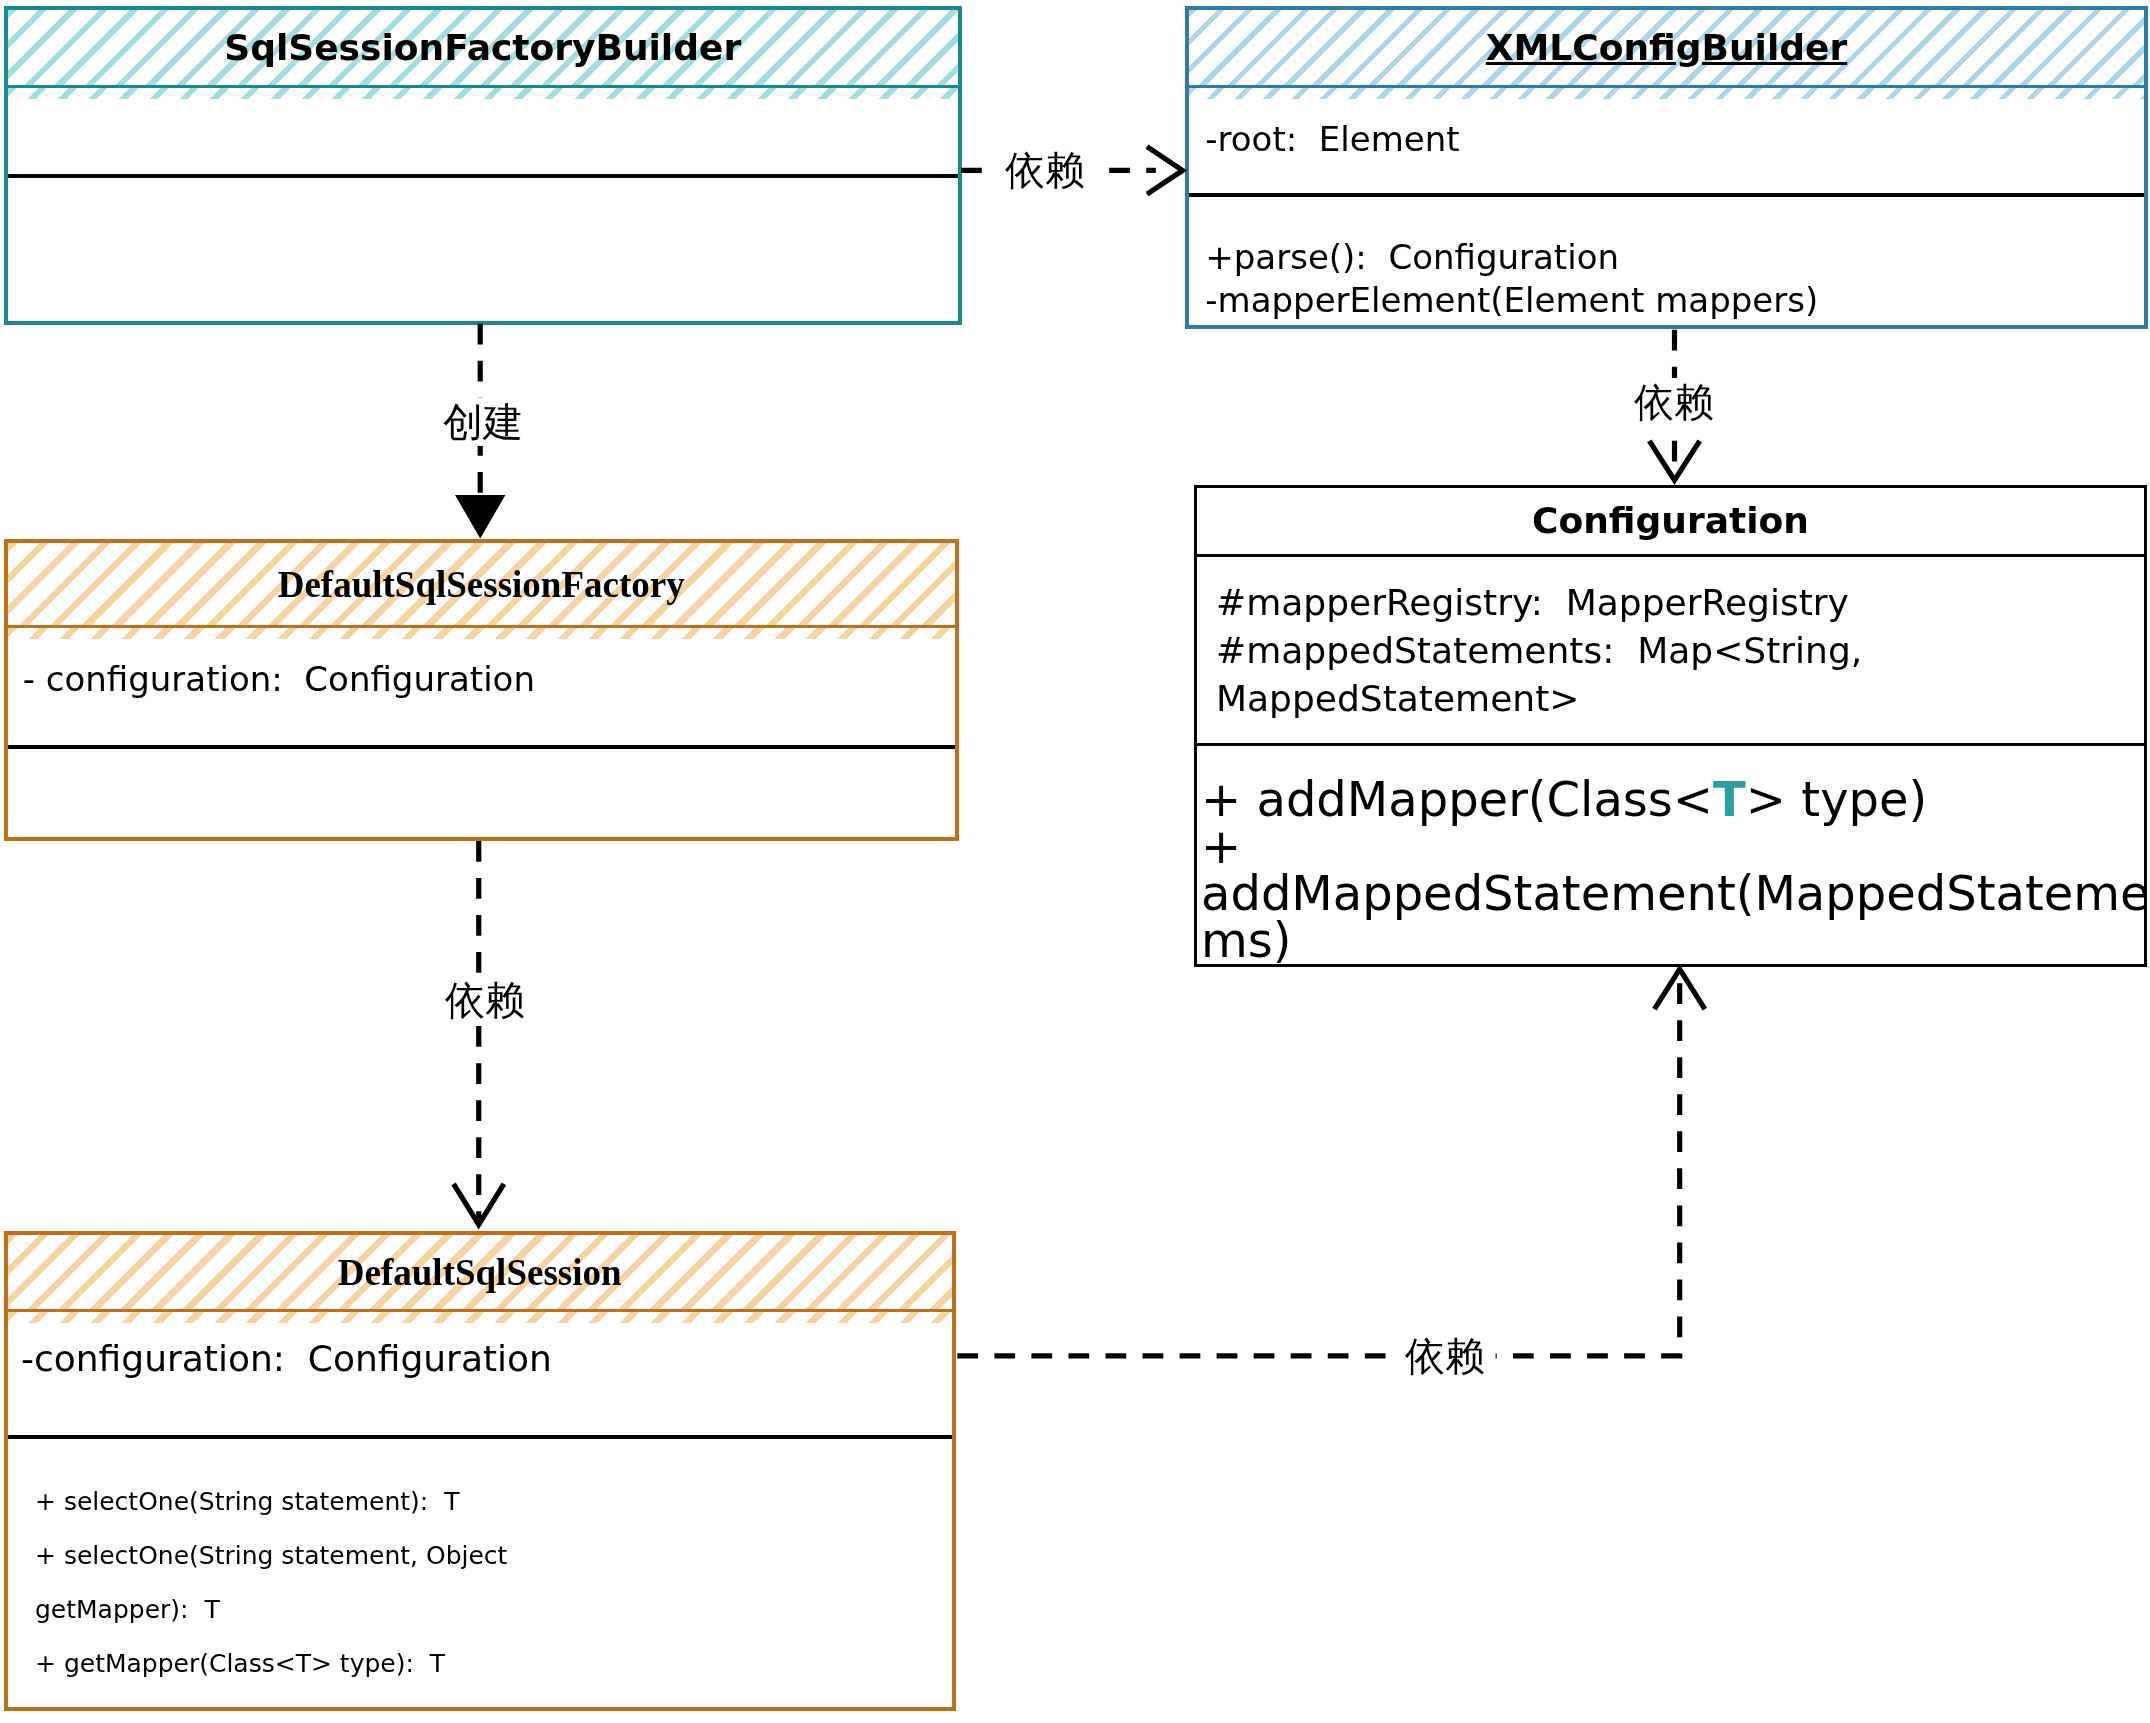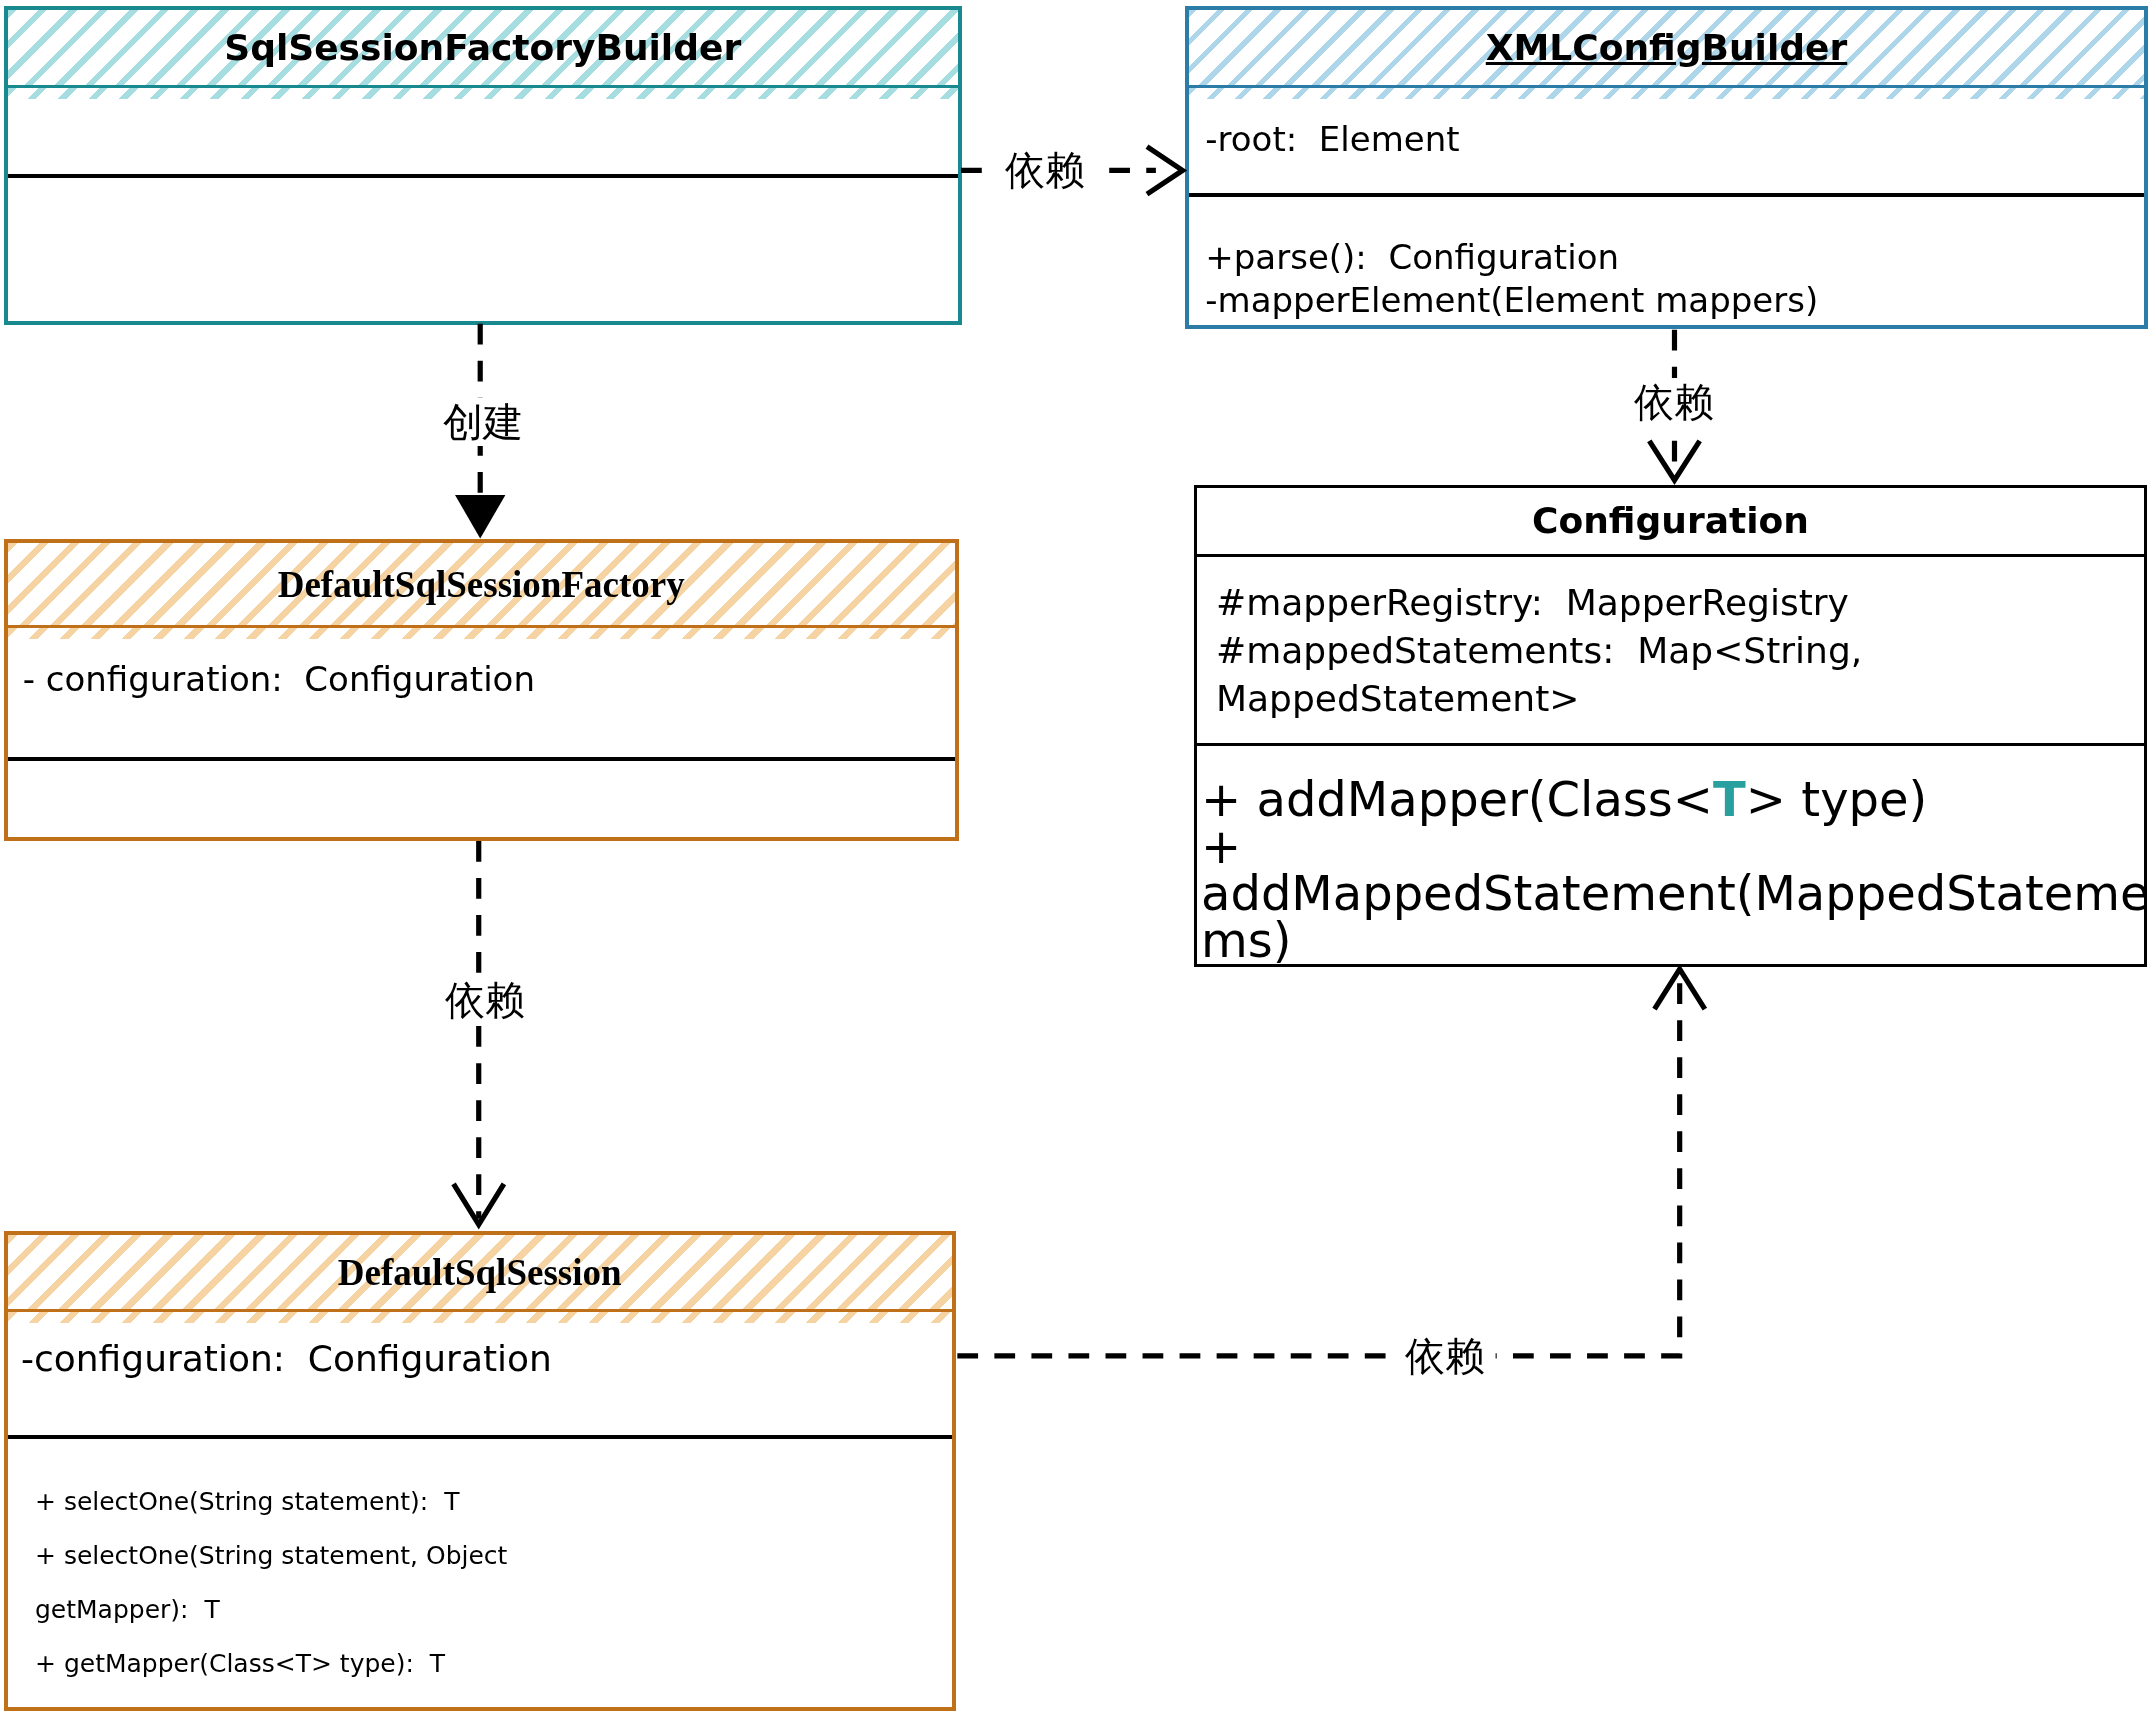--- a/index.html
+++ b/index.html
@@ -61,21 +61,21 @@
       <div class="line">+parse():  Configuration</div>
       <div class="line">-mapperElement(Element mappers)</div>
     </div>
   </div>
 
   <div class="box orange" style="left:3.7px; top:539px; width:955px; height:302px;">
     <div class="hdr hatch-orange" style="height:82px; font-size:37px;">
       <span>DefaultSqlSessionFactory</span>
     </div>
     <div class="fringe hatch-orange"></div>
-    <div style="height:88px; padding:18px 15px 12px; font-size:34px; line-height:44px;">
+    <div style="height:88px; padding:18px 15px 0; font-size:34px; line-height:44px;">
       <div class="line">- configuration:  Configuration</div>
     </div>
     <div class="sep"></div>
   </div>
 
   <div class="box plain" style="left:1194px; top:485px; width:953px; height:482px;">
     <div class="hdr" style="height:81px; font-size:36px;">
       <span>Configuration</span>
     </div>
     <div style="height:202px; padding:22px 19px 0; font-size:36px; line-height:48px;">

